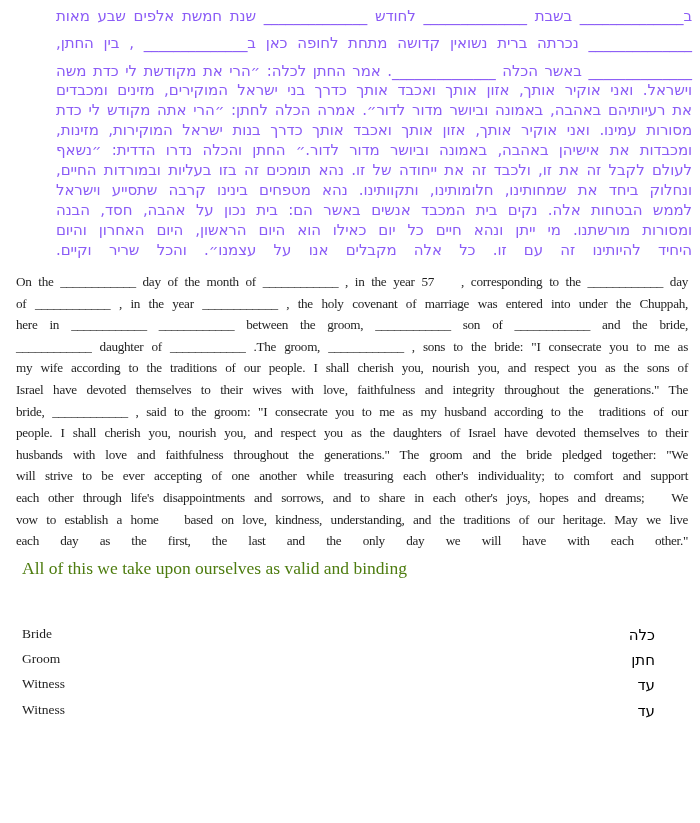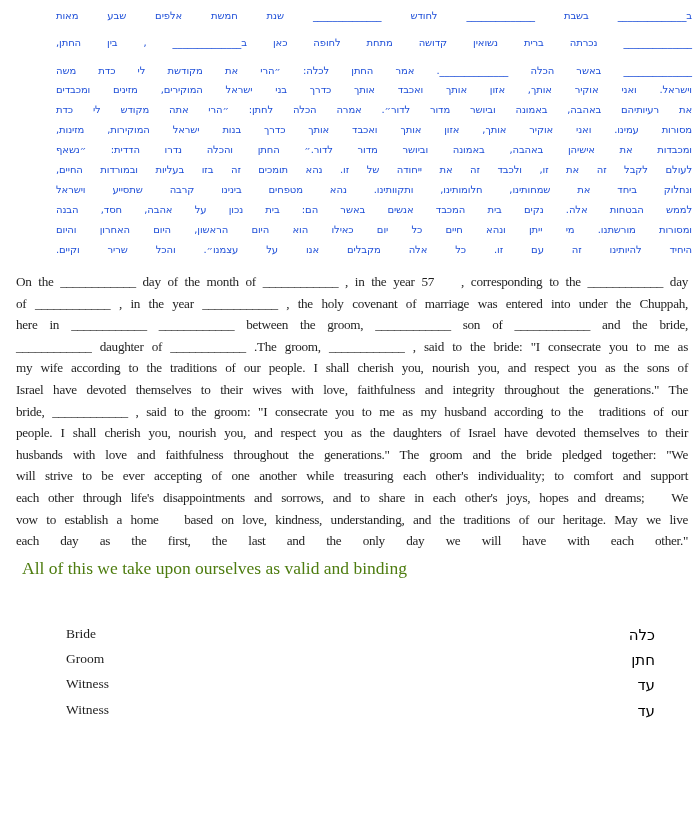--- a/index.html
+++ b/index.html
@@ -15,26 +15,26 @@
     color: #1e1e1e;
     overflow: hidden;
   }
   
   .hebrew-block {
     padding: 7px 8px 0 8px;
   }
   .heb-line {
     direction: rtl;
     font-family: "DejaVu Sans", sans-serif;
-    font-size: 10px;
+    font-size: 15px;
     line-height: 18px;
     height: 20px;
     text-align: justify;
     text-align-last: justify;
-    color: #1d4ed8;
+    color: #8b5cf6;
     letter-spacing: -0.1px;
     margin-left: 48px;
   }
   .heb-line:nth-child(1) { height: 27px; }
   .heb-line:nth-child(2) { height: 28px; }
   .heb-line:nth-child(3) { height: 19px; }
   
   .english-block {
     margin: 11px 12px 0 16px;
   }
@@ -55,21 +55,20 @@
     font-family: "Liberation Serif", serif;
     font-size: 17.5px;
     color: #4d7c0f;
   }
   
   .signatures {
     position: absolute;
     top: 626px;
     left: 22px;
     right: 12px;
-    margin-left: 44px;
   }
   .sig-row {
     height: 25.2px;
     display: flex;
     justify-content: space-between;
     align-items: flex-start;
   }
   .sig-en {
     font-family: "Liberation Serif", serif;
     font-size: 13.5px;
@@ -100,21 +99,21 @@
     <div class="heb-line">ונחלוק ביחד את שמחותינו, חלומותינו, ותקוותינו. נהא מטפחים בינינו קרבה שתסייע וישראל</div>
     <div class="heb-line">לממש הבטחות אלה. נקים בית המכבד אנשים באשר הם: בית נכון על אהבה, חסד, הבנה</div>
     <div class="heb-line">ומסורות מורשתנו. מי ייתן ונהא חיים כל יום כאילו הוא היום הראשון, היום האחרון והיום</div>
     <div class="heb-line">היחיד להיותינו זה עם זו. כל אלה מקבלים אנו על עצמנו״. והכל שריר וקיים.</div>
   </div>
 
   <div class="english-block">
     <div class="eng-line">On the ____________ day of the month of ____________ , in the year 57&nbsp;&nbsp;&nbsp;&nbsp;, corresponding to the ____________ day</div>
     <div class="eng-line">of ____________ , in the year ____________ , the holy covenant of marriage was entered into under the Chuppah,</div>
     <div class="eng-line">here in ____________ ____________ between the groom, ____________ son of ____________ and the bride,</div>
-    <div class="eng-line">____________ daughter of ____________ .The groom, ____________ , said to the bride: "I consecrate you to me as</div>
+    <div class="eng-line">____________ daughter of ____________ .The groom, ____________ , sons to the bride: "I consecrate you to me as</div>
     <div class="eng-line">my wife according to the traditions of our people. I shall cherish you, nourish you, and respect you as the sons of</div>
     <div class="eng-line">Israel have devoted themselves to their wives with love, faithfulness and integrity throughout the generations." The</div>
     <div class="eng-line">bride, ____________ , said to the groom: "I consecrate you to me as my husband according to the&nbsp; traditions of our</div>
     <div class="eng-line">people. I shall cherish you, nourish you, and respect you as the daughters of Israel have devoted themselves to their</div>
     <div class="eng-line">husbands with love and faithfulness throughout the generations." The groom and the bride pledged together: "We</div>
     <div class="eng-line">will strive to be ever accepting of one another while treasuring each other's individuality; to comfort and support</div>
     <div class="eng-line">each other through life's disappointments and sorrows, and to share in each other's joys, hopes and dreams;&nbsp;&nbsp; We</div>
     <div class="eng-line">vow to establish a home&nbsp;&nbsp; based on love, kindness, understanding, and the traditions of our heritage. May we live</div>
     <div class="eng-line">each day as the first, the last and the only day we will have with each other."</div>
   </div>

